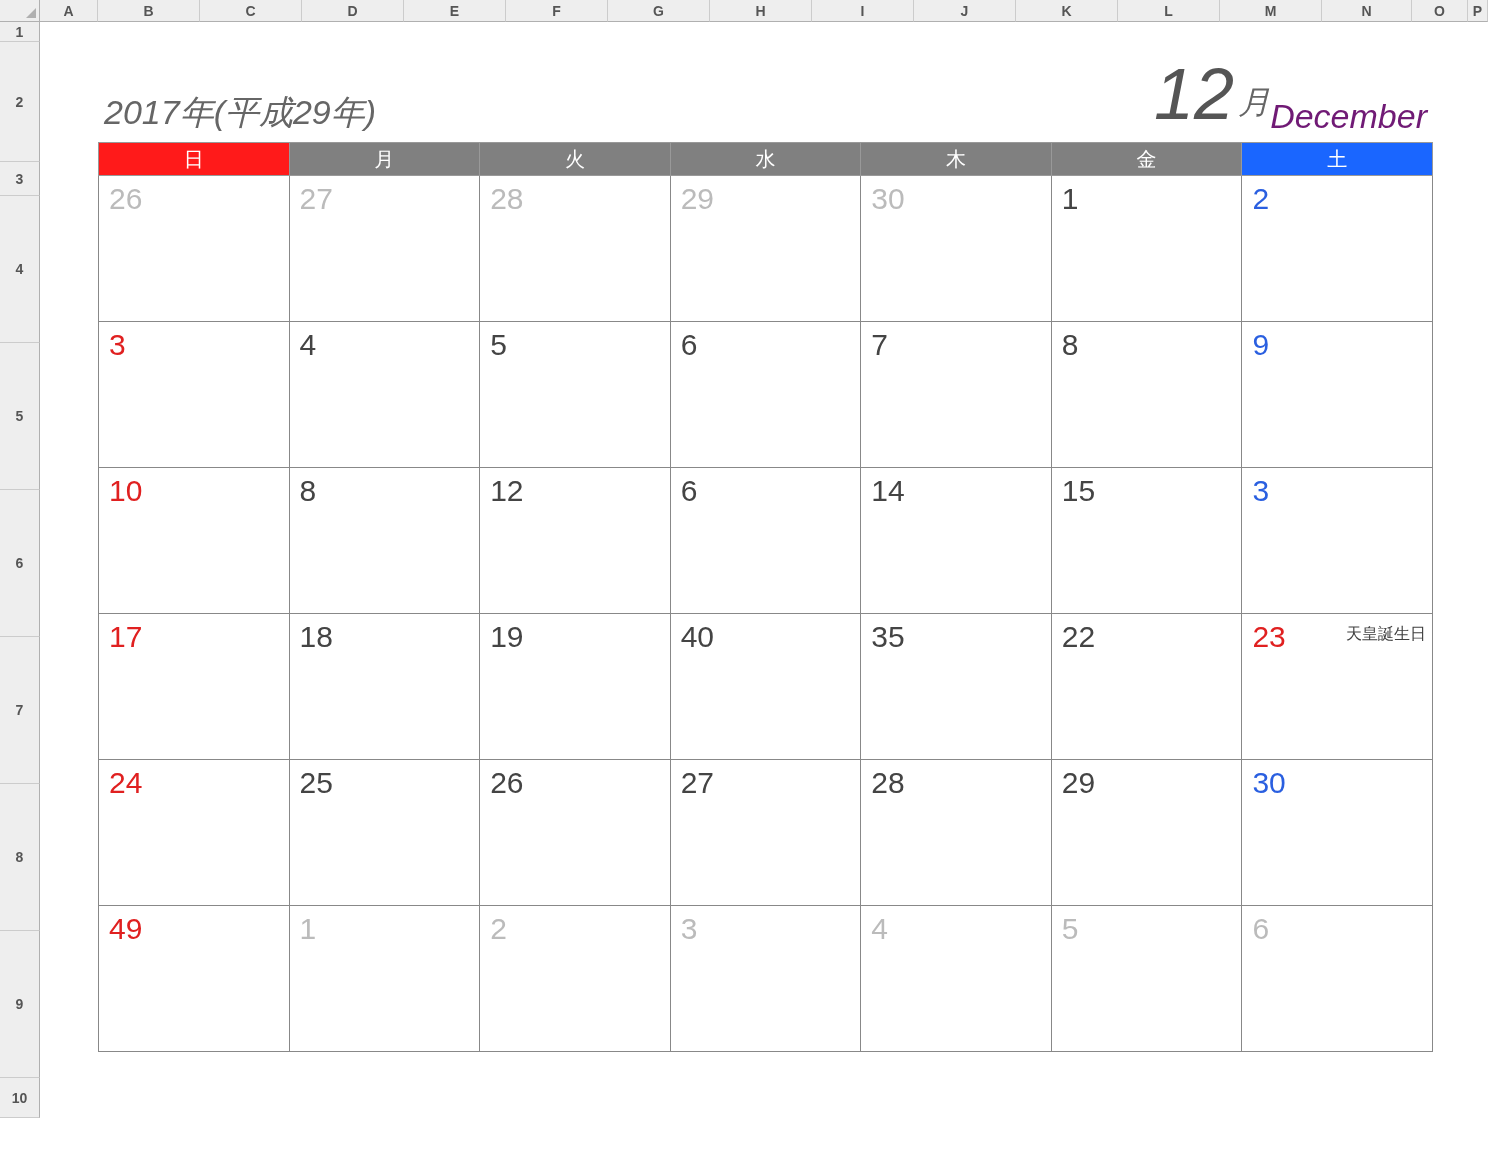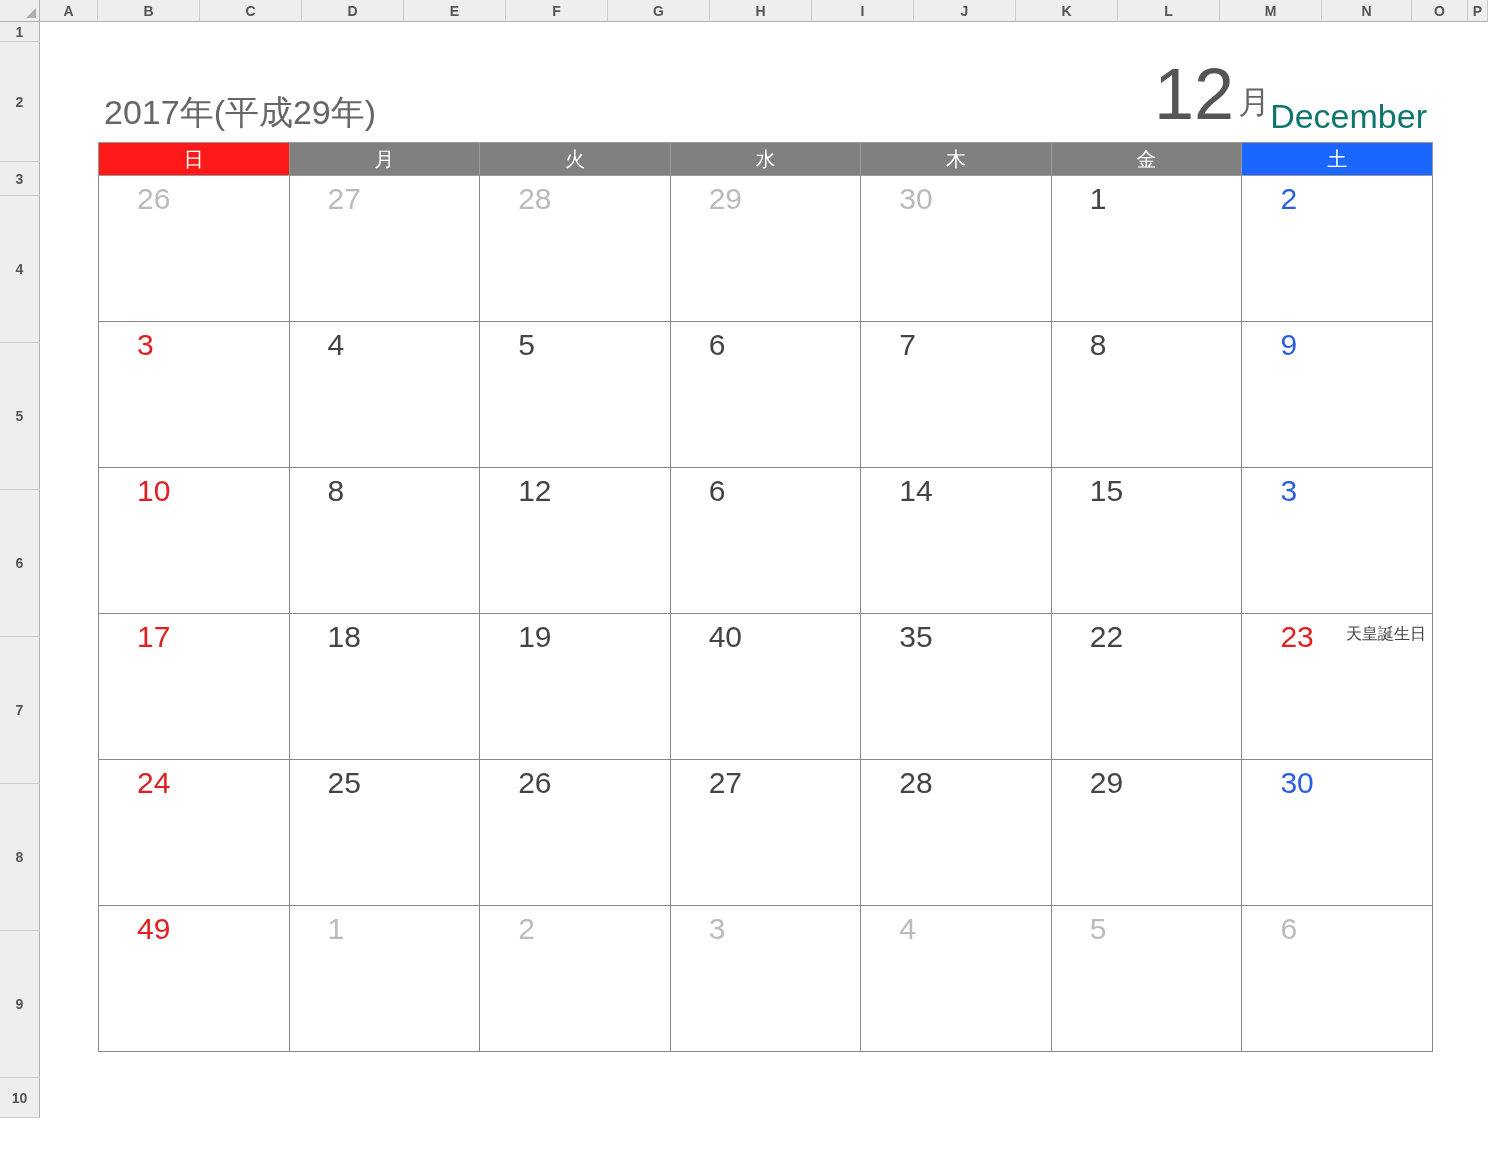--- a/index.html
+++ b/index.html
@@ -78,20 +78,21 @@
     width: 1335px;
   }
 
   .title-row {
     display: flex;
     align-items: flex-end;
     justify-content: space-between;
     height: 120px;
     padding: 0 6px 6px 6px;
     box-sizing: border-box;
+    font-style: italic;
   }
   .year-label {
     font-size: 34px;
     color: #666;
   }
   .month-big {
     font-size: 72px;
     color: #555;
     font-weight: 500;
     line-height: 1;
@@ -102,21 +103,21 @@
   }
   .month-big .suffix {
     font-size: 32px;
     color: #666;
     margin-left: 4px;
     position: relative;
     top: -6px;
   }
   .month-en {
     font-size: 34px;
-    color: #0f766e;
+    color: #701a75;
   }
 
   table.calendar {
     border-collapse: collapse;
     width: 100%;
     table-layout: fixed;
   }
   table.calendar th {
     border: 1px solid #999;
     background: #808080;
@@ -135,21 +136,20 @@
     vertical-align: top;
     position: relative;
     padding: 0;
   }
   .daynum {
     position: absolute;
     left: 10px;
     top: 6px;
     font-size: 30px;
     color: #444;
-    margin-left: 28px;
   }
   .daynum.gray  { color: #bbb; }
   .daynum.red   { color: #e02020; }
   .daynum.blue  { color: #2a5fe0; }
 
   .holiday {
     position: absolute;
     right: 6px;
     top: 10px;
     font-size: 16px;

